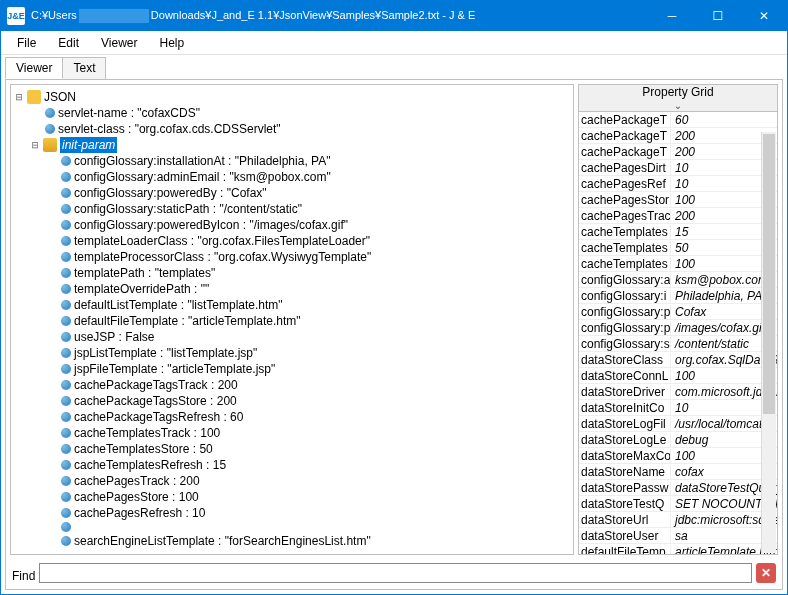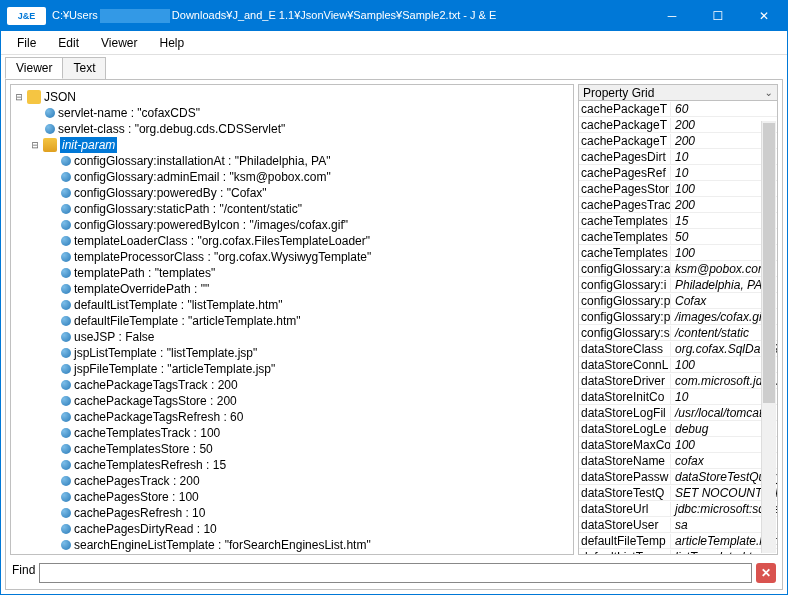--- a/index.html
+++ b/index.html
@@ -11,21 +11,21 @@
     width: 788px; height: 595px;
     overflow: hidden;
     border: 1px solid #0078d7;
   }
   .titlebar {
     background: #0078d7; color: #fff;
     height: 30px; display: flex; align-items: center;
     padding-left: 6px;
   }
   .app-icon {
-    width: 39px; height: 18px; background: #fff;
+    width: 18px; height: 18px; background: #fff;
     color:#0078d7; font-size:9px; font-weight:bold;
     display:flex; align-items:center; justify-content:center;
     margin-right:6px; border-radius:2px;
   }
   .titlebar .title { flex:1; font-size:11px; white-space:nowrap; overflow:hidden; }
   .title .redact { display:inline-block; width:70px; height:14px; background:#3399e6; vertical-align:middle; margin:0 2px; }
   .winbtns { display:flex; }
   .winbtn { width:46px; height:30px; display:flex; align-items:center; justify-content:center; color:#fff; }
   .menubar {
     background:#fff; border-bottom:1px solid #e0e0e0;
@@ -46,31 +46,31 @@
   .main-split { flex:1; display:flex; overflow:hidden; }
   .tree-pane {
     flex:1; border:1px solid #c0c0c0; margin:4px 2px 4px 4px;
     overflow:auto; background:#fff; padding:4px 2px; font-size:12px;
     line-height:16px;
   }
   .propgrid-pane {
     width:200px; margin:4px 4px 4px 2px; display:flex; flex-direction:column;
   }
   .propgrid-header {
-    border:1px solid #c0c0c0; height:17px; display:flex; align-items:center;
-    justify-content:space-between; padding:0 4px; background:#f0f0f0; font-size:12px;
+    border:1px solid #c0c0c0; height:28px; display:flex; align-items:center;
+    justify-content:space-between; padding:0 4px; background:#f0f0f0; font-size:12px;flex-direction:column;
   }
   .propgrid-body {
     flex:1; border:1px solid #c0c0c0; border-top:none; overflow:auto;
     font-size:12px; background:#fff;
   }
   .proprow { display:flex; border-bottom:1px solid #eee; height:16px; align-items:center; white-space:nowrap; }
   .propkey { width:92px; overflow:hidden; padding-left:2px; border-right:1px solid #eee; }
   .propval { flex:1; overflow:hidden; padding-left:4px;font-style:italic; }
-  .findbar { display:flex; align-items:flex-start; padding:4px 6px 6px 6px; gap:4px; }
+  .findbar { display:flex; align-items:flex-end; padding:4px 6px 6px 6px; gap:4px; }
   .findbar input {
     flex:1; height:20px; border:1px solid #888; font-size:12px; padding:0 4px;
   }
   .delbtn {
     width:20px; height:20px; background:#d9534f; border-radius:3px;
     display:flex; align-items:center; justify-content:center; color:#fff; font-weight:bold;
   }
   .node { display:flex; align-items:center; white-space:nowrap; }
   .indent { display:inline-block; width:16px; flex-shrink:0; }
   .expander {
@@ -131,21 +131,21 @@
         <div class="node">
           <span class="indent"></span>
           <span class="expander"></span>
           <span class="nicon val"></span>
           <span class="nodetext">servlet-name : "cofaxCDS"</span>
         </div>
         <div class="node">
           <span class="indent"></span>
           <span class="expander"></span>
           <span class="nicon val"></span>
-          <span class="nodetext">servlet-class : "org.debug.cds.CDSServlet"</span>
+          <span class="nodetext">servlet-class : "org.cofax.cds.CDSServlet"</span>
         </div>
         <div class="node">
           <span class="indent"></span>
           <span class="expander">⊟</span>
           <span class="nicon obj"></span>
           <span class="nodetext selected">init-param</span>
         </div>
         <div class="node">
           <span class="indent"></span>
           <span class="indent"></span>
@@ -305,21 +305,20 @@
           <span class="indent"></span>
           <span class="expander"></span>
           <span class="nicon val"></span>
           <span class="nodetext">cachePagesRefresh : 10</span>
         </div>
         <div class="node">
           <span class="indent"></span>
           <span class="indent"></span>
           <span class="expander"></span>
           <span class="nicon val"></span>
-          <span class="nodetext">cachePagesDirtyRead : 10</span>
         </div>
         <div class="node">
           <span class="indent"></span>
           <span class="indent"></span>
           <span class="expander"></span>
           <span class="nicon val"></span>
           <span class="nodetext">searchEngineListTemplate : "forSearchEnginesList.htm"</span>
         </div>
       </div>
 

